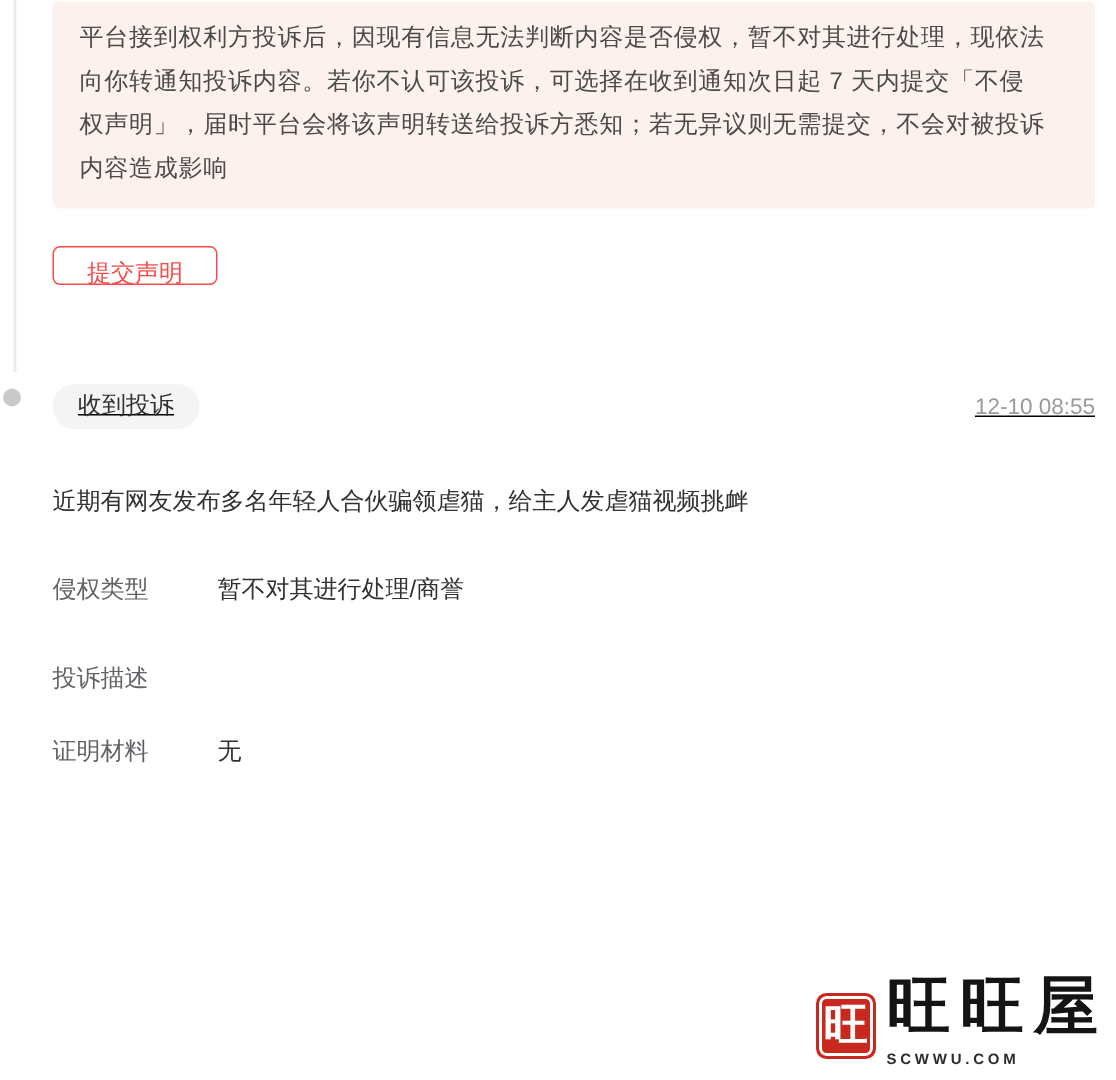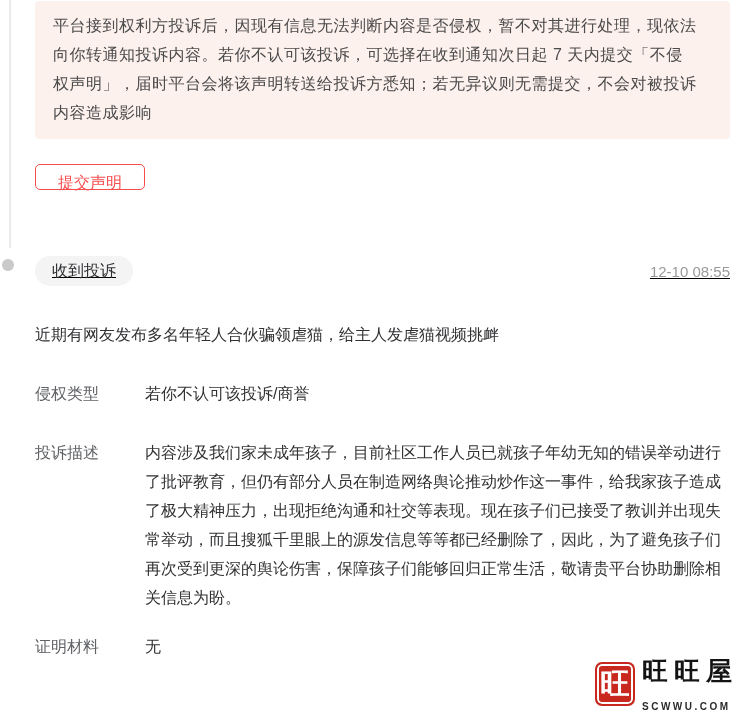--- a/index.html
+++ b/index.html
@@ -112,21 +112,21 @@
     font-weight: bold;
     font-size: 30px;
     line-height: 40px;
     text-align: center;
     margin-right: 7px;
   }
   .wm-text { text-align: left; }
   .wm-brand {
     font-family: "Liberation Serif", "DejaVu Serif", serif;
     font-weight: bold;
-    font-size: 26px;
+    font-size: 43px;
     line-height: 33px;
     letter-spacing: 6px;
     color: #141414;
     white-space: nowrap;
   }
   .wm-domain {
     font-size: 10px;
     font-weight: bold;
     letter-spacing: 2.5px;
     color: #2b2b2b;
@@ -152,26 +152,25 @@
 
   <div class="rows">
 
 
     <div class="info-row">
       <span class="row-value">近期有网友发布多名年轻人合伙骗领虐猫，给主人发虐猫视频挑衅</span>
     </div>
 
     <div class="info-row">
       <span class="row-label">侵权类型</span>
-      <span class="row-value">若你不认可该投诉/商誉</span>
+      <span class="row-value">暂不对其进行处理/商誉</span>
     </div>
 
     <div class="info-row tight">
       <span class="row-label">投诉描述</span>
-      <span class="row-value">内容涉及我们家未成年孩子，目前社区工作人员已就孩子年幼无知的错误举动进行了批评教育，但仍有部分人员在制造网络舆论推动炒作这一事件，给我家孩子造成了极大精神压力，出现拒绝沟通和社交等表现。现在孩子们已接受了教训并出现失常举动，而且搜狐千里眼上的源发信息等等都已经删除了，因此，为了避免孩子们再次受到更深的舆论伤害，保障孩子们能够回归正常生活，敬请贵平台协助删除相关信息为盼。</span>
     </div>
 
     <div class="info-row">
       <span class="row-label">证明材料</span>
       <span class="row-value">无</span>
     </div>
 
   </div>
 </div>
 

